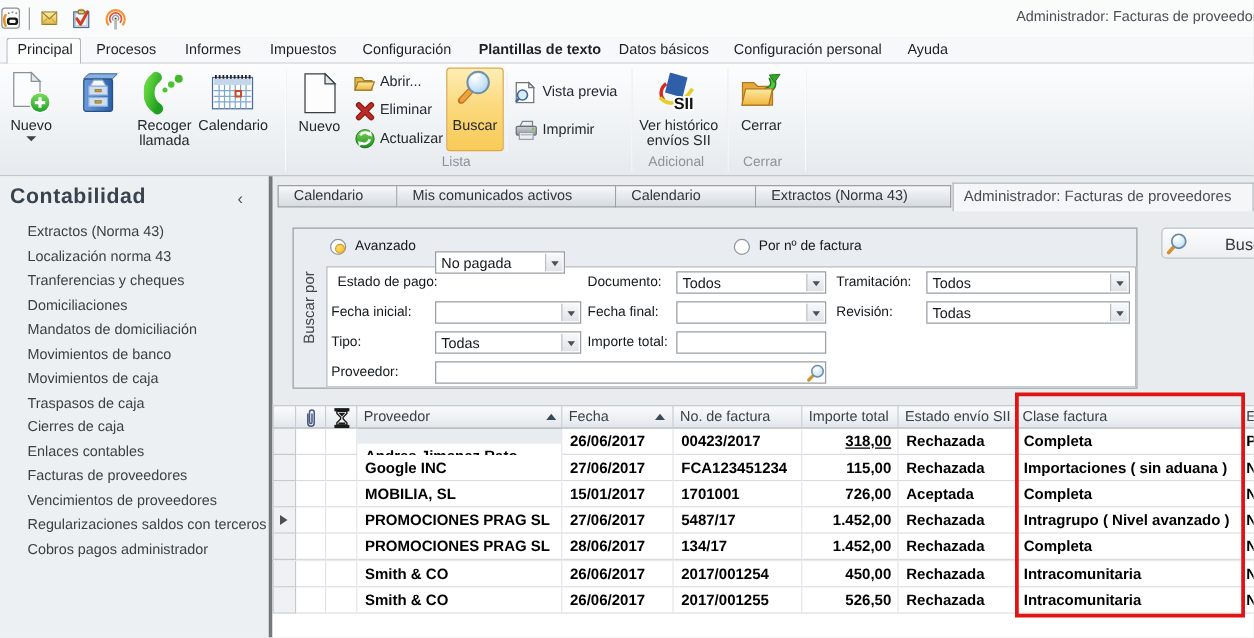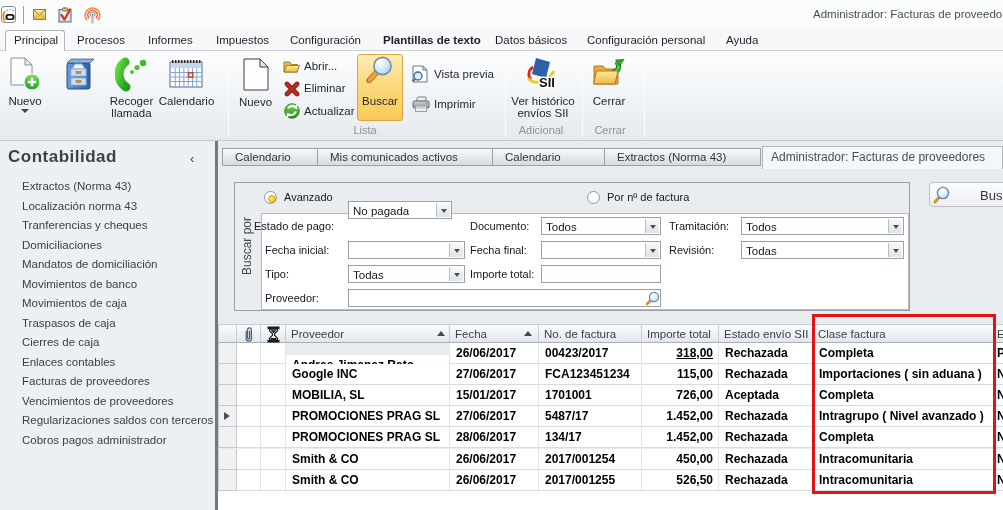--- a/index.html
+++ b/index.html
@@ -313,21 +313,21 @@
 <div class="abs txt" id="seltab">Administrador: Facturas de proveedores</div>
 
 <div class="abs" id="searchbox"></div>
 <div class="abs" id="searchinner"></div>
 <div class="abs txt" id="buscarpor">Buscar por</div>
 <div class="abs radio sel" style="left:264px; top:191px;"></div>
 <div class="abs flabel txt" style="left:284px; top:191px;">Avanzado</div>
 <div class="abs radio" style="left:587px; top:191px;"></div>
 <div class="abs flabel txt" style="left:607px; top:191px;">Por nº de factura</div>
 
-<div class="abs flabel txt" style="left:254px; top:220px;text-align:center;">Estado de pago:</div>
+<div class="abs flabel txt" style="left:270px; top:220px;text-align:center;">Estado de pago:</div>
 <div class="abs combo" style="left:348px; top:201px; width:104px;">
     <span class="cval">No pagada</span>
     <span class="cbtn"></span>
     <span class="arr"></span>
   </div>
 <div class="abs flabel txt" style="left:470px; top:220px;">Documento:</div>
 <div class="abs combo" style="left:541px; top:217px; width:120px;">
     <span class="cval">Todos</span>
     <span class="cbtn"></span>
     <span class="arr"></span>

